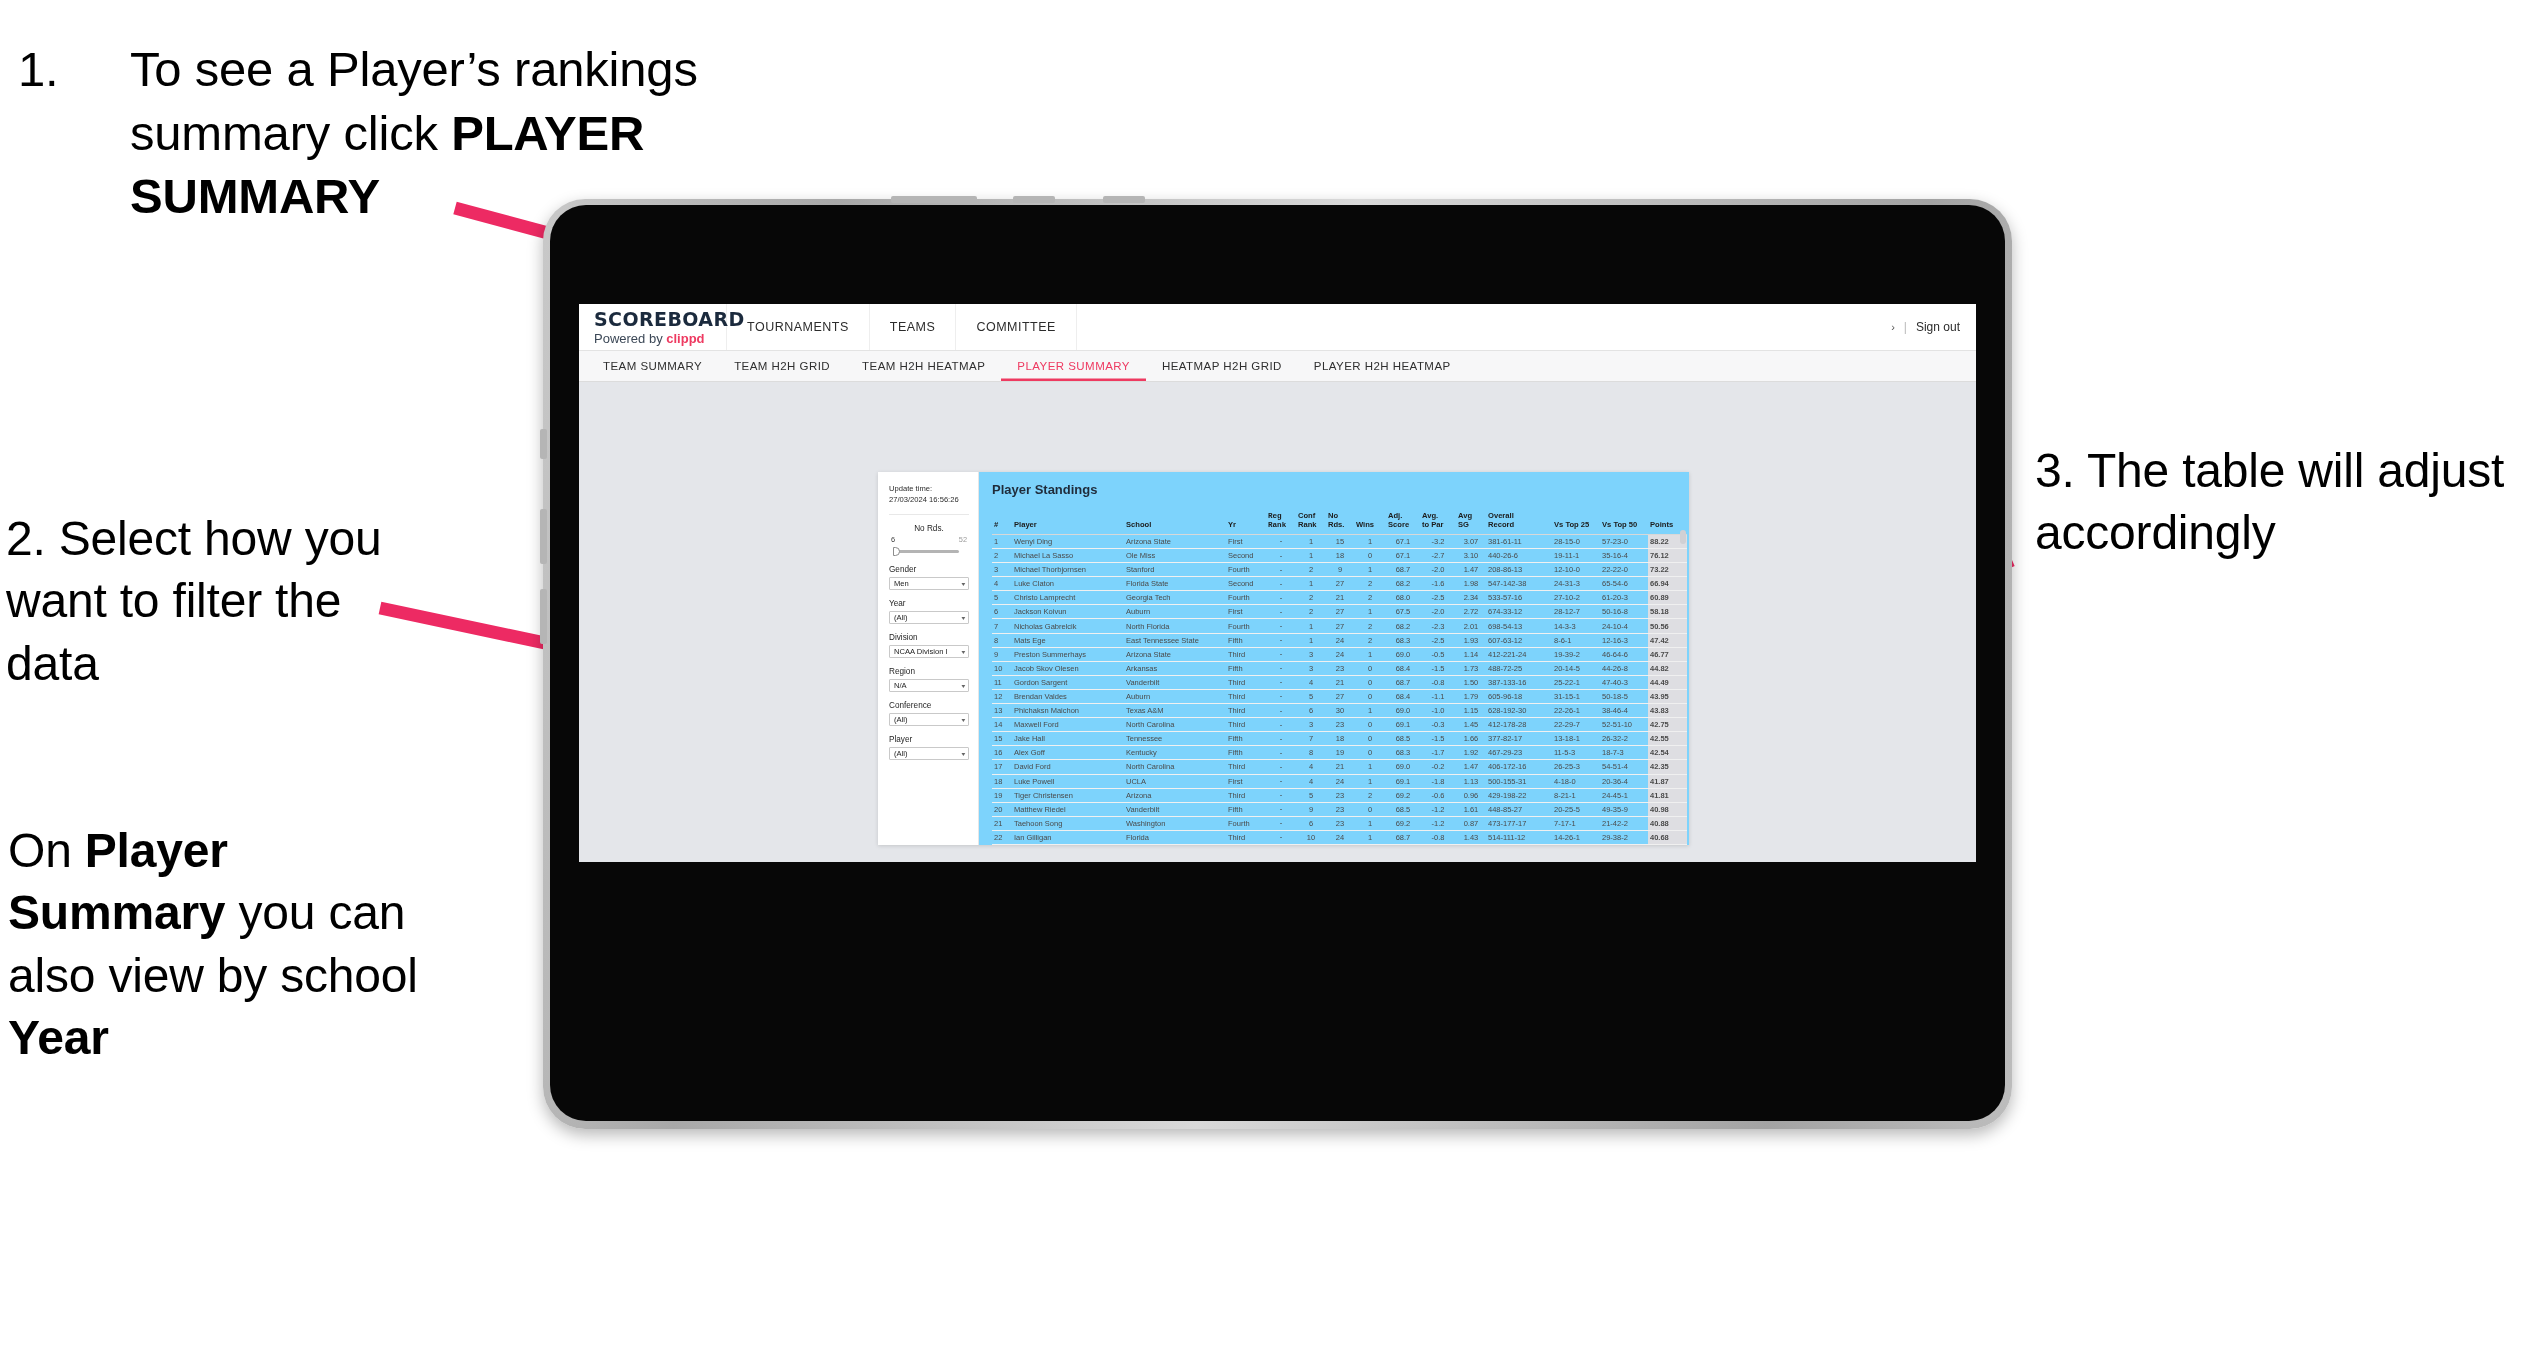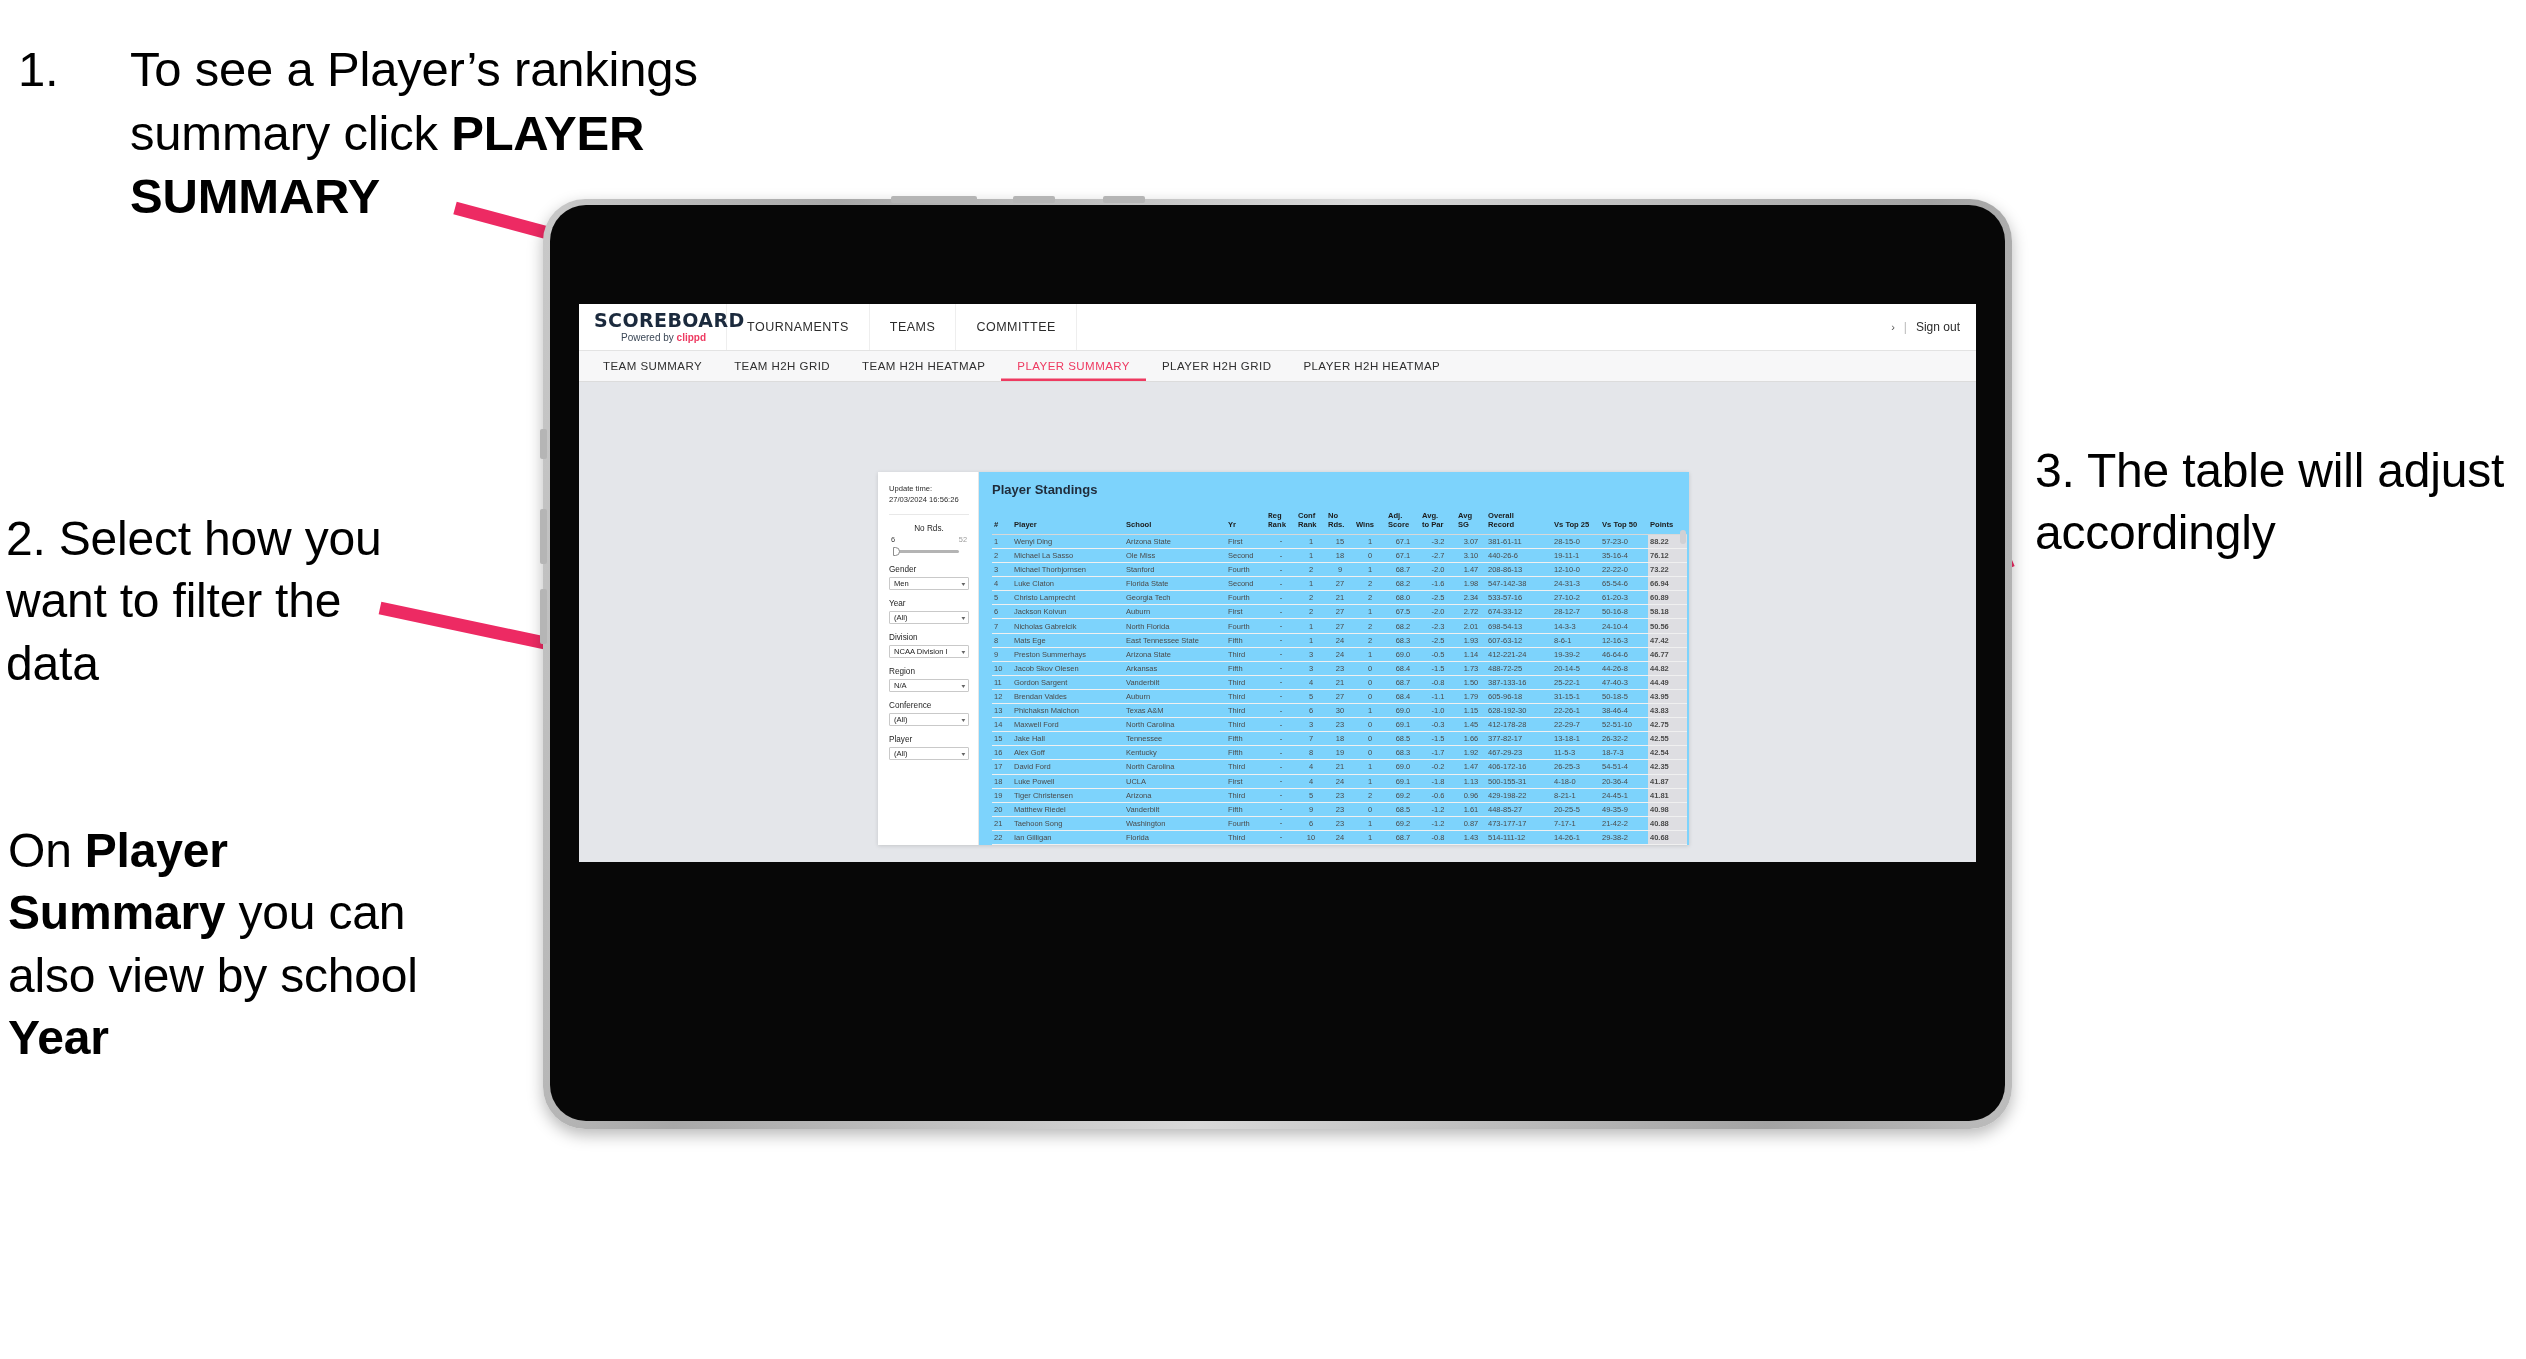--- a/index.html
+++ b/index.html
@@ -138,25 +138,24 @@
   }
   .brand-title {
     font-family: "DejaVu Sans", sans-serif;
     font-weight: 700;
     font-size: 19px;
     letter-spacing: 0.4px;
     color: #1b2a3d;
     line-height: 1;
   }
   .brand-sub {
-    font-size: 10px;
+    font-size: 13px;
     color: #3b4756;
     margin-top: 3px;
     line-height: 1;
-    margin-left: 27px;
   }
   .brand-sub i {
     font-style: normal;
     color: #ee3a61;
     font-weight: 700;
   }
   .topnav-item {
     display: flex;
     align-items: center;
     padding: 0 20px;
@@ -435,21 +434,21 @@
         <span class="sep">|</span>
         <span>Sign out</span>
       </div>
     </div>
 
     <div class="subnav">
       <div class="subnav-item">TEAM SUMMARY</div>
       <div class="subnav-item">TEAM H2H GRID</div>
       <div class="subnav-item">TEAM H2H HEATMAP</div>
       <div class="subnav-item active">PLAYER SUMMARY</div>
-      <div class="subnav-item">PLAYER H2H GRID</div>
+      <div class="subnav-item">HEATMAP H2H GRID</div>
       <div class="subnav-item">PLAYER H2H HEATMAP</div>
     </div>
 
     <div class="viz-wrap">
       <div class="viz-body">
 
         <div class="filters">
           <div class="upd">
             <div>Update time:</div>
             <div>27/03/2024 16:56:26</div>

